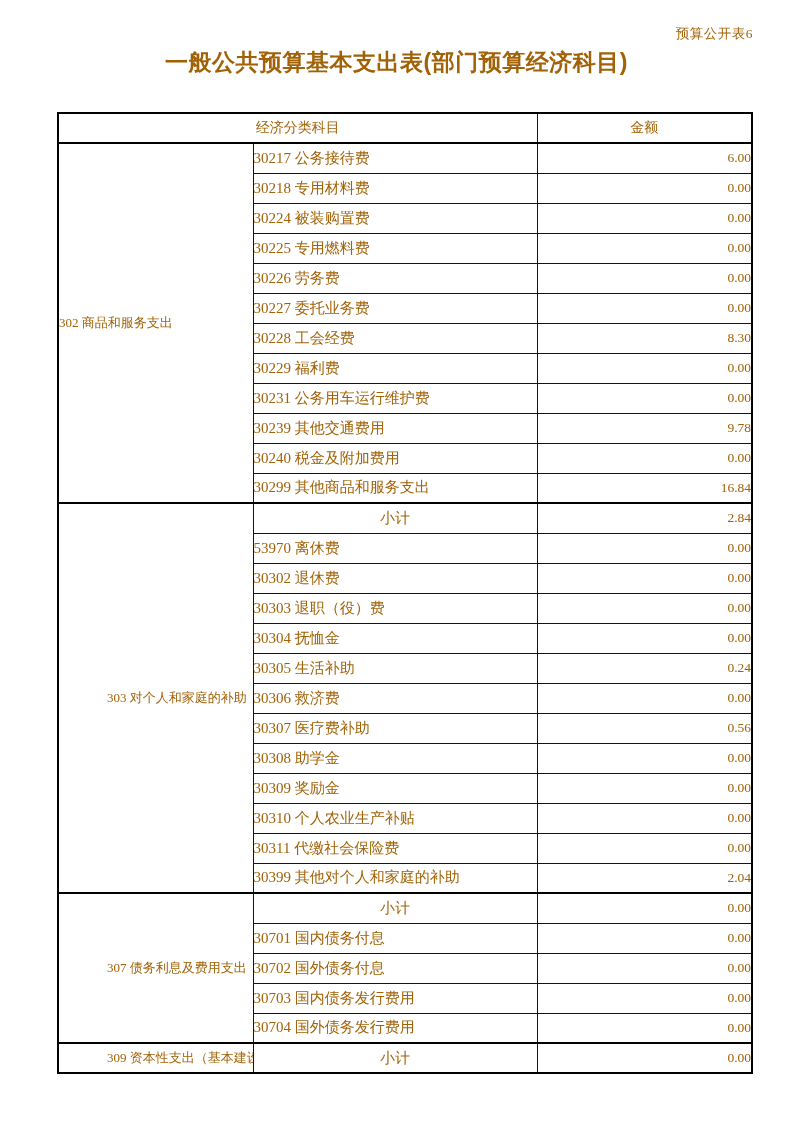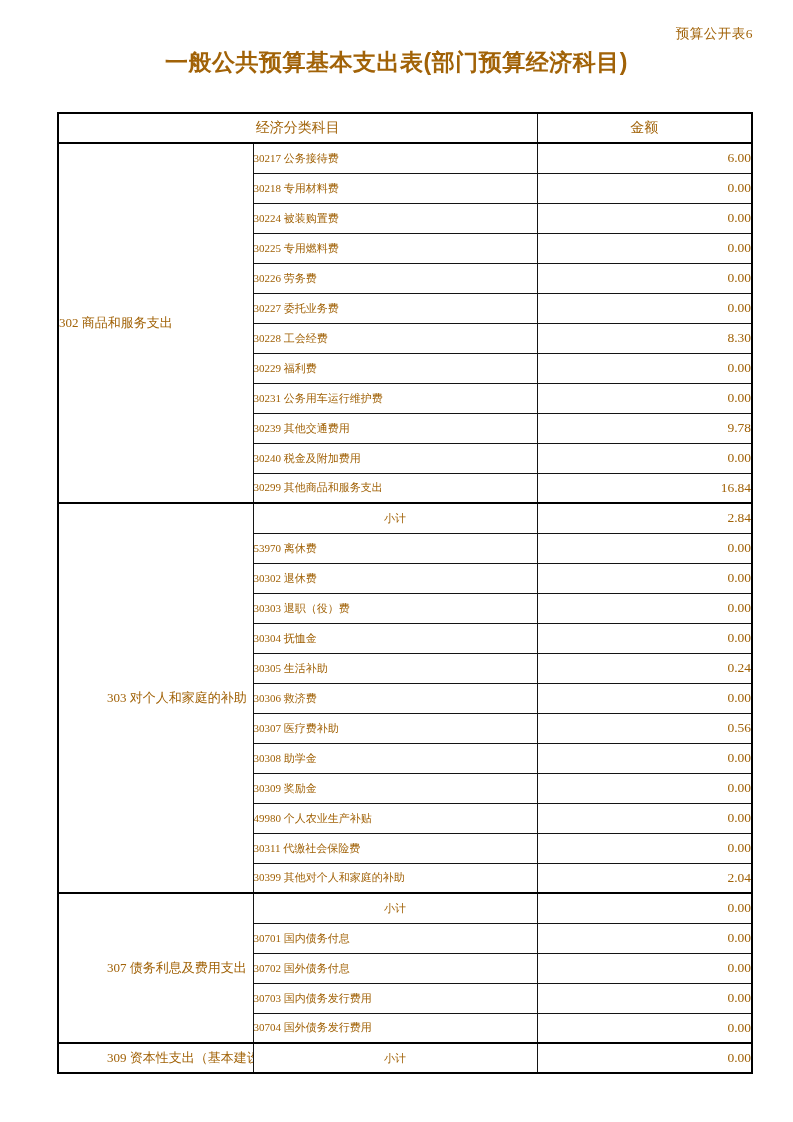--- a/index.html
+++ b/index.html
@@ -68,21 +68,21 @@
     border-bottom: 2.5px solid #000000;
     text-align: center;
     font-size: 14px;
   }
   td.col-group {
     font-size: 13px;
     text-align: left;
     padding-left: 5px;
   }
   td.col-item {
-    font-size: 11px;
+    font-size: 15px;
     text-align: left;
     padding-left: 7px;
   }
   td.col-item.subtotal {
     text-align: center;
     padding-left: 0;
   }
   td.col-amount {
     font-size: 13.5px;
     text-align: right;
@@ -193,21 +193,21 @@
         </tr>
         <tr>
           <td class="col-item">30308 助学金</td>
           <td class="col-amount">0.00</td>
         </tr>
         <tr>
           <td class="col-item">30309 奖励金</td>
           <td class="col-amount">0.00</td>
         </tr>
         <tr>
-          <td class="col-item">49980 个人农业生产补贴</td>
+          <td class="col-item">30310 个人农业生产补贴</td>
           <td class="col-amount">0.00</td>
         </tr>
         <tr>
           <td class="col-item">30311 代缴社会保险费</td>
           <td class="col-amount">0.00</td>
         </tr>
         <tr>
           <td class="col-item">30399 其他对个人和家庭的补助</td>
           <td class="col-amount">2.04</td>
         </tr>

